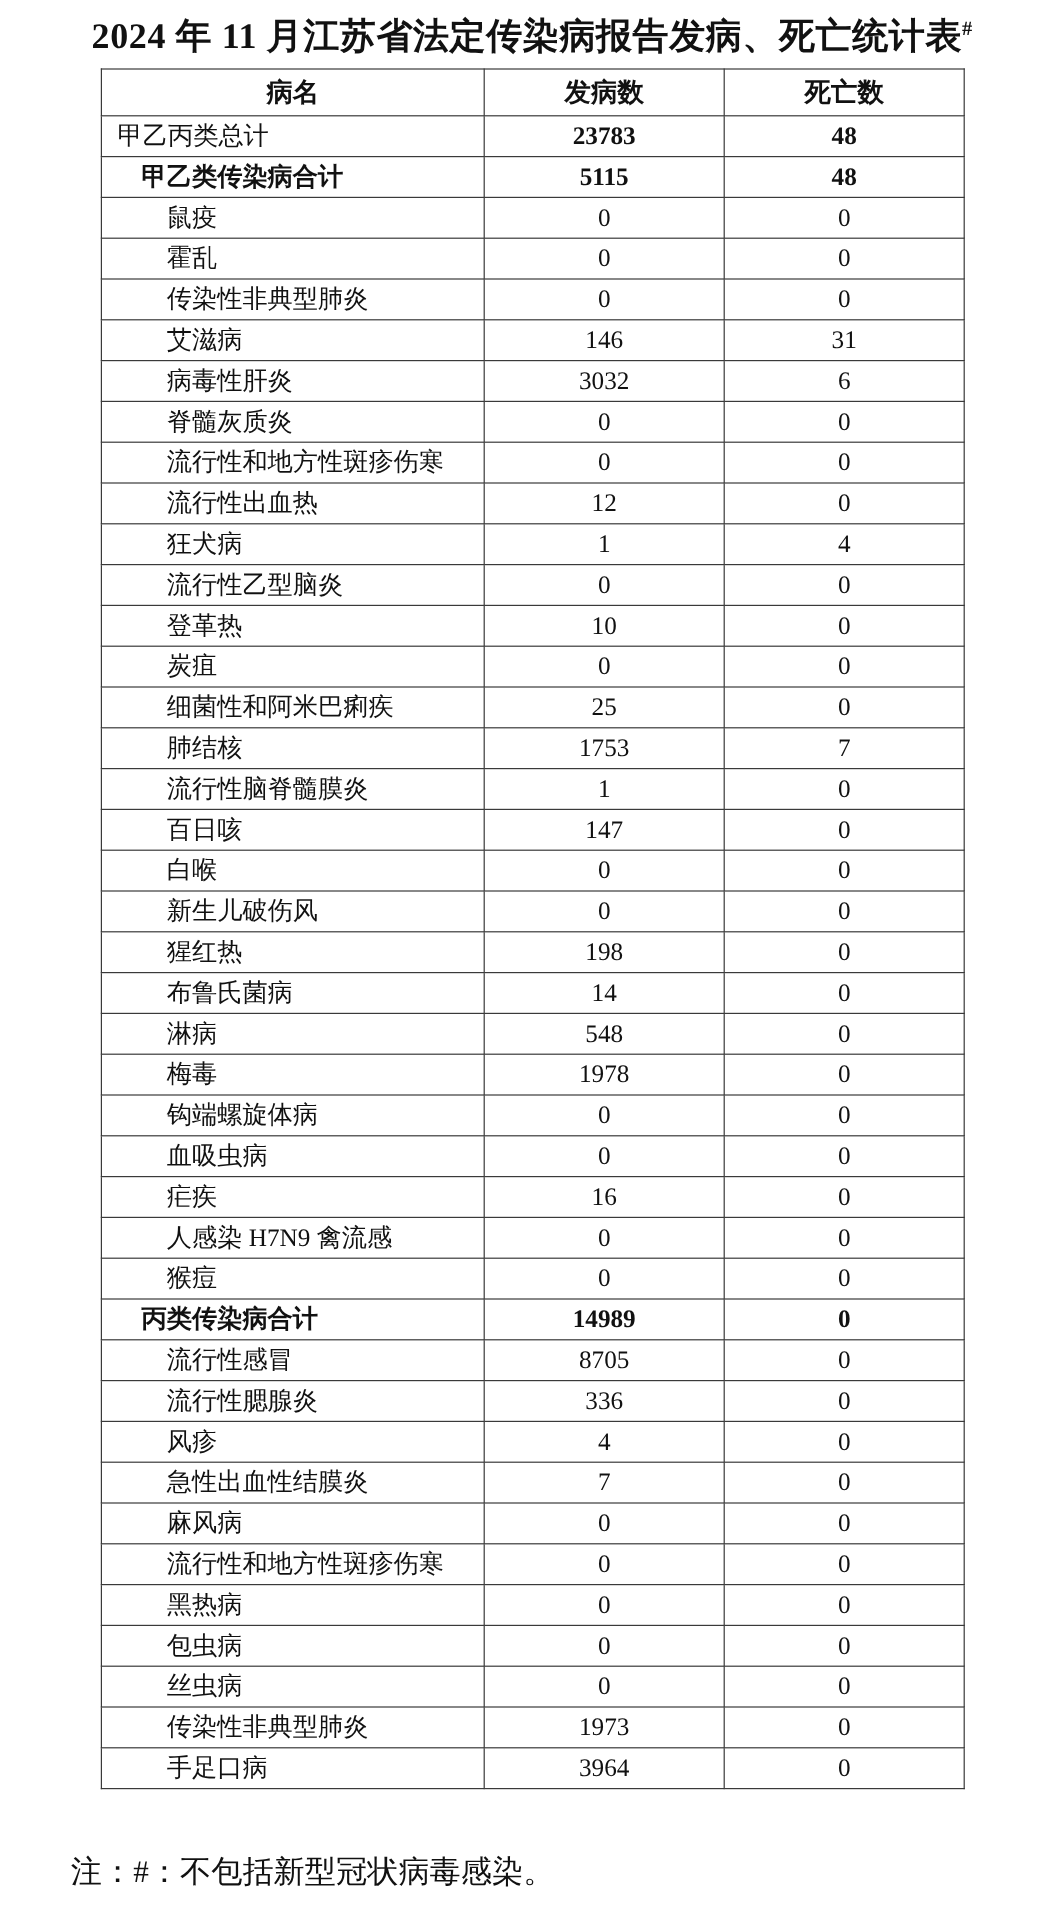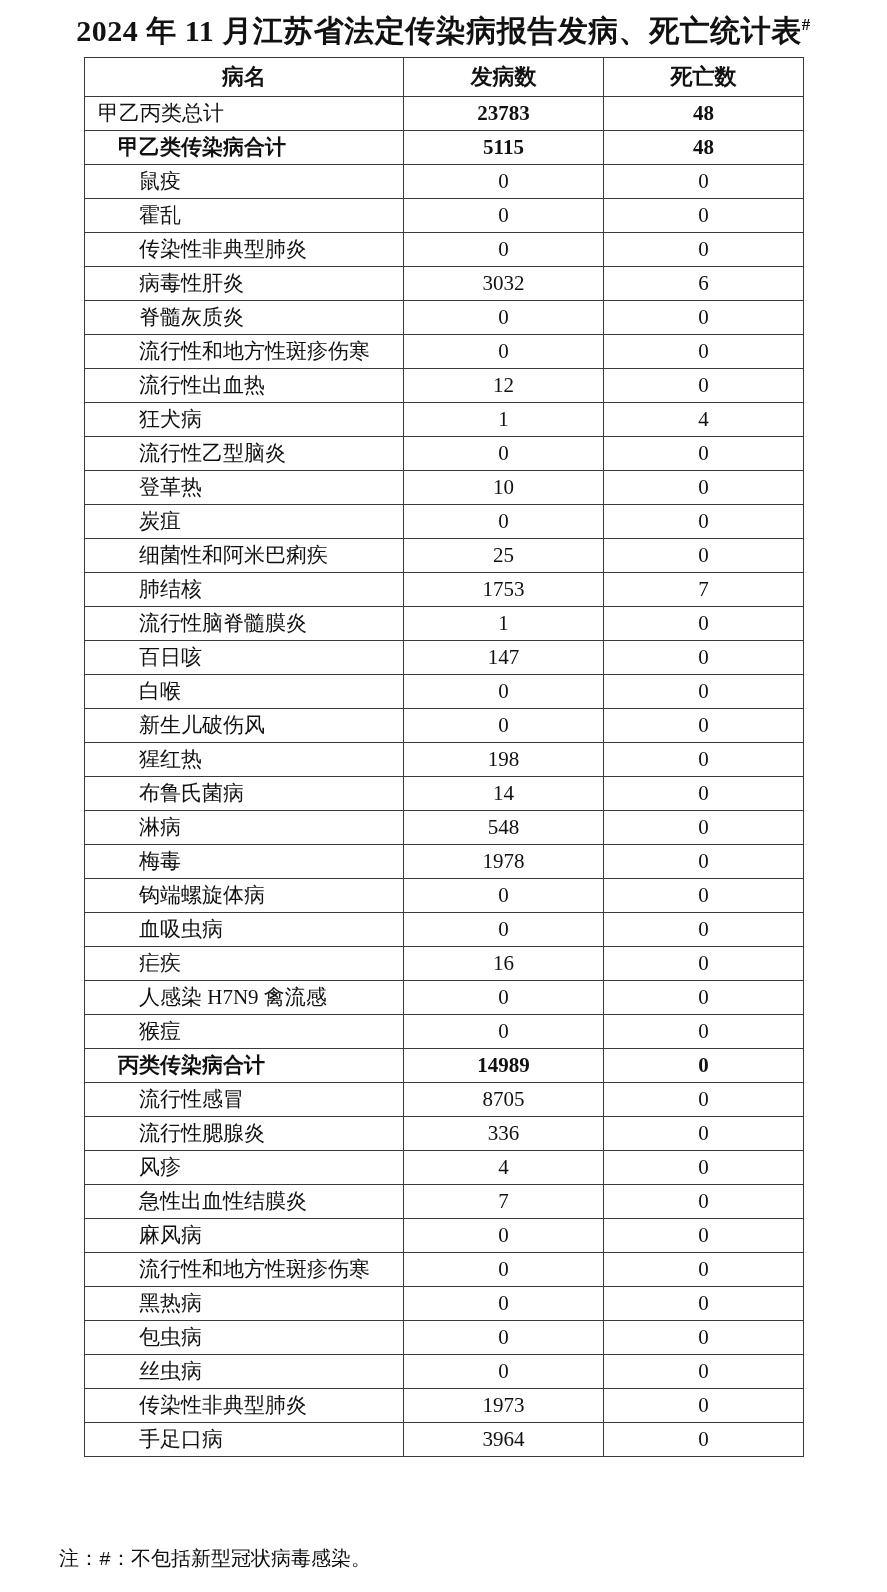--- a/index.html
+++ b/index.html
@@ -80,24 +80,24 @@
   tr.lvl2 td.name .lbl { padding-left: 54px; font-weight: normal; }
   td.num {
     text-align: center;
   }
   tr.lvl0 td.num, tr.lvl1 td.num { font-weight: bold; }
 
   .footnote {
     position: absolute;
     left: 59px;
     top: 1544px;
-    font-size: 20px;
+    font-size: 26px;
     line-height: 32px;
     white-space: nowrap;
-    font-family: Liberation Mono, monospace;
+    font-family: Liberation Serif, serif;
   }
 </style>
 </head>
 <body>
 
 <div class="page">
 
   <div class="doc-title"><span>2024 年 11 月江苏省法定传染病报告发病、死亡统计表</span><span class="sup">#</span></div>
 
   <table class="stat-table">
@@ -133,20 +133,25 @@
           <td class="name"><span class="lbl">霍乱</span></td>
           <td class="num">0</td>
           <td class="num">0</td>
         </tr>
         <tr class="lvl2">
           <td class="name"><span class="lbl">传染性非典型肺炎</span></td>
           <td class="num">0</td>
           <td class="num">0</td>
         </tr>
         <tr class="lvl2">
+          <td class="name"><span class="lbl">艾滋病</span></td>
+          <td class="num">146</td>
+          <td class="num">31</td>
+        </tr>
+        <tr class="lvl2">
           <td class="name"><span class="lbl">病毒性肝炎</span></td>
           <td class="num">3032</td>
           <td class="num">6</td>
         </tr>
         <tr class="lvl2">
           <td class="name"><span class="lbl">脊髓灰质炎</span></td>
           <td class="num">0</td>
           <td class="num">0</td>
         </tr>
         <tr class="lvl2">

